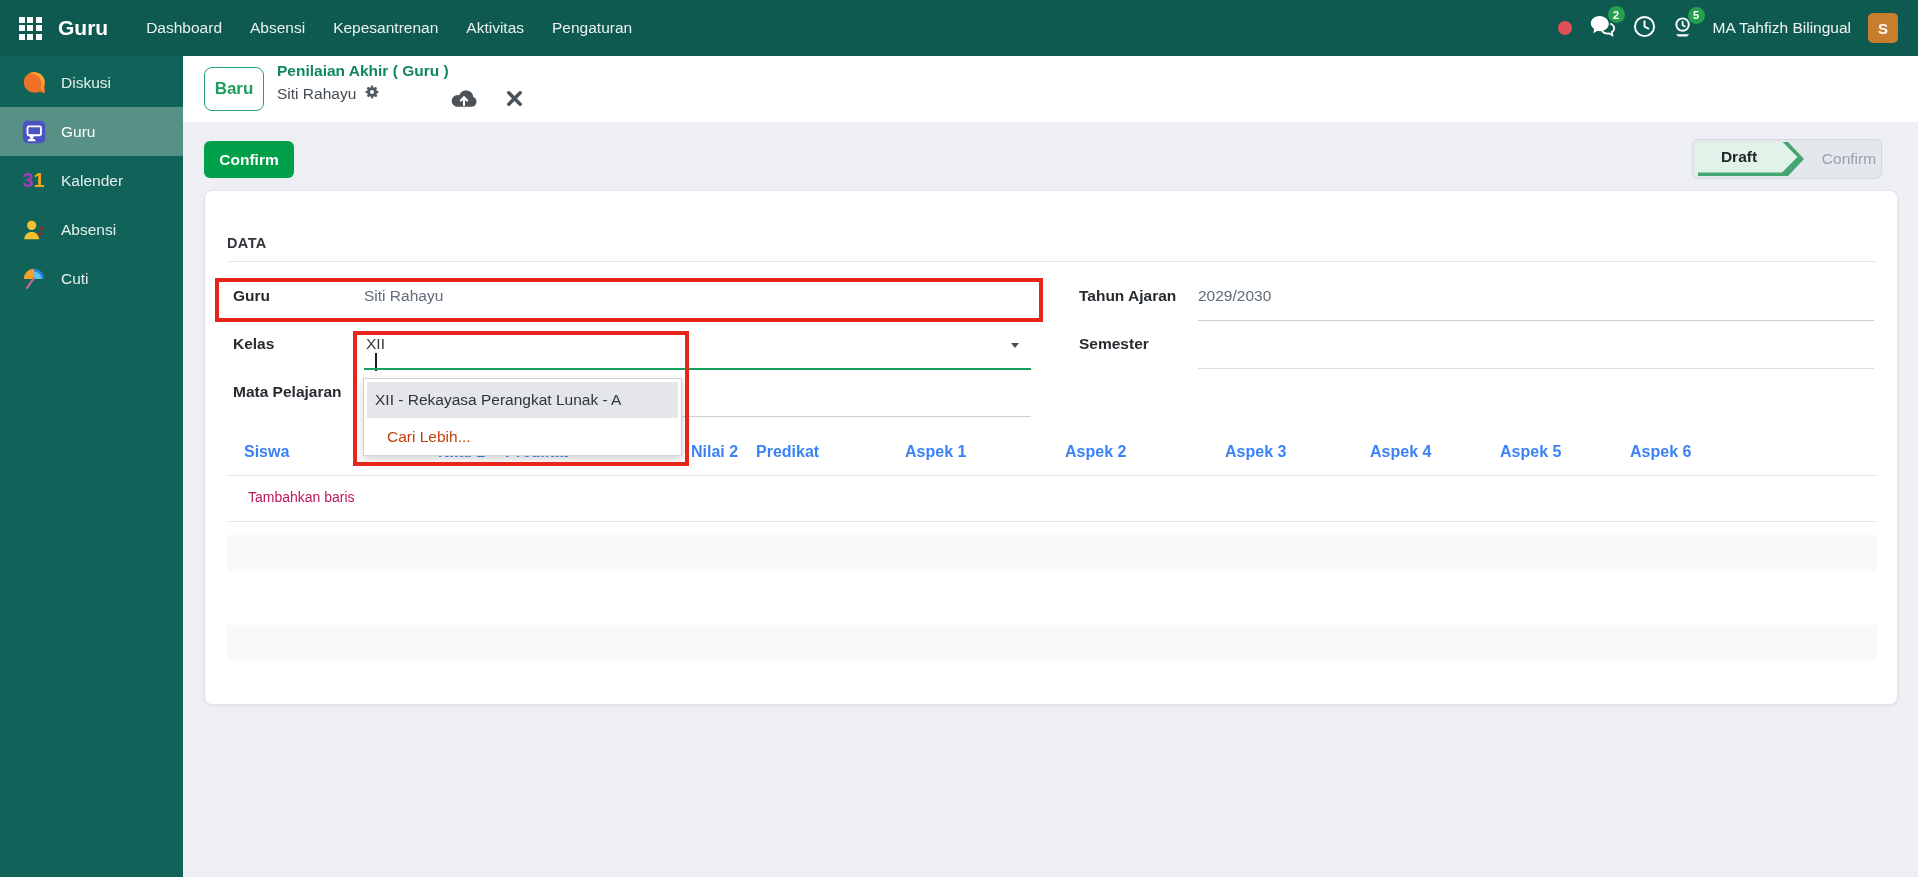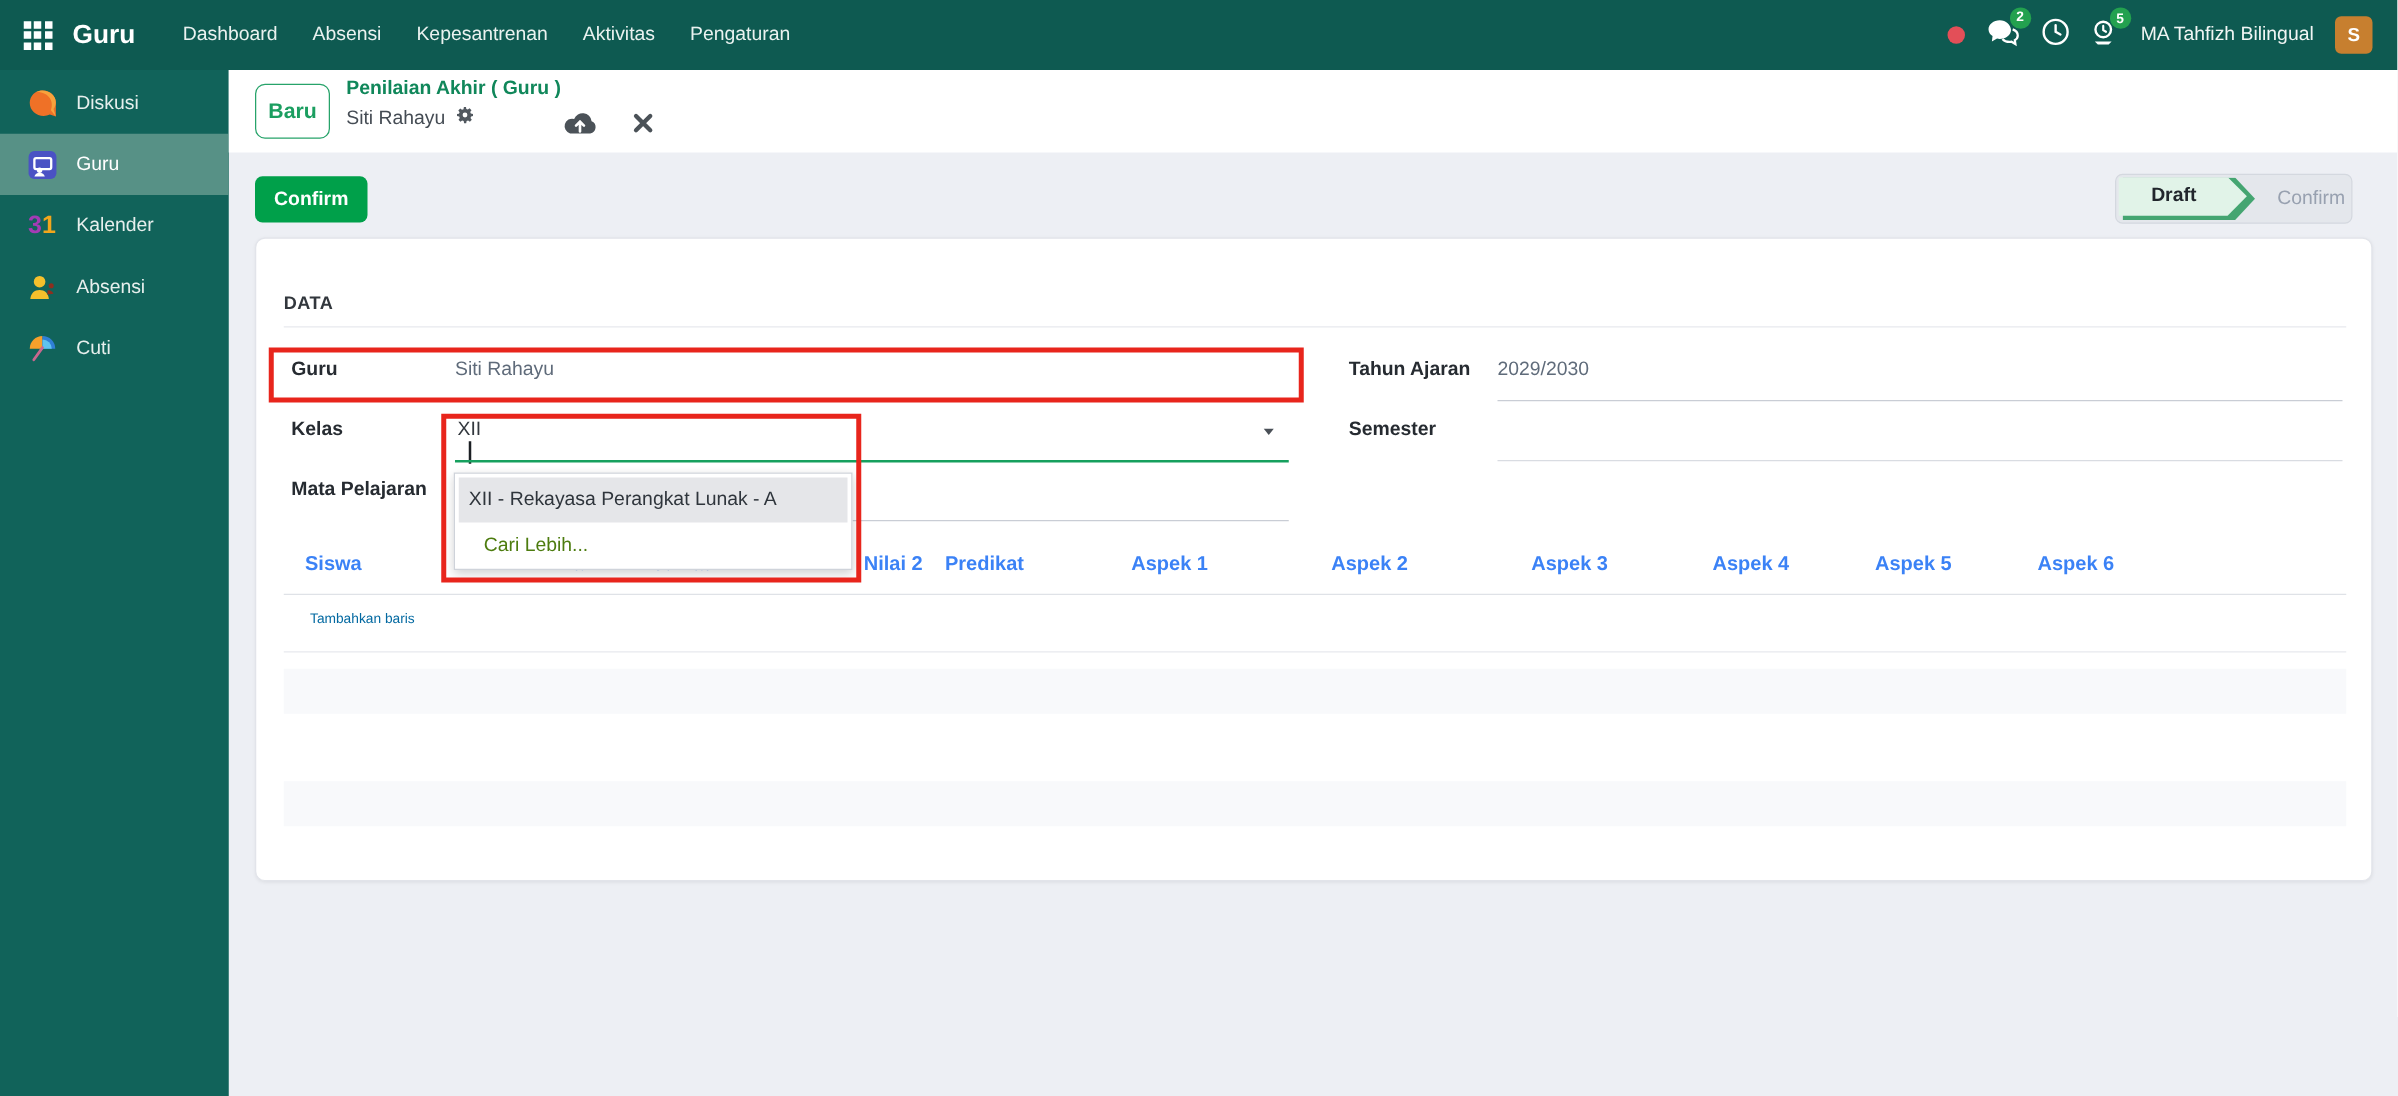--- a/index.html
+++ b/index.html
@@ -74,31 +74,31 @@
   .fvalue.typed { color:#33383e; display:flex; align-items:center; }
   .underline { position:absolute; height:1px; background:#c9cdd5; }
   .underline.light { background:#d9dce2; }
   .underline.focus { height:2px; background:#16a05e; }
   .caret-bar { display:inline-block; width:1.5px; height:18px; background:#1b1f23; margin-left:1px; }
   .dd-caret { position:absolute; width:0; height:0; border-left:4.5px solid transparent;
     border-right:4.5px solid transparent; border-top:5.5px solid #4a5057; cursor:pointer; }
 
   
   .th { position:absolute; top:252px; font-size:16px; font-weight:bold; color:#3b82f6; white-space:nowrap; }
-  .add-row { left:43px; top:298px; font-size:11px; color:#0369a1; cursor:pointer;text-align:right; }
+  .add-row { left:43px; top:298px; font-size:14px; color:#be185d; cursor:pointer;text-align:right; }
   .stripe { position:absolute; left:22px; width:1650px; height:36px; background:#f8f9fb; }
 
   
   .dropdown { position:absolute; left:158px; top:187px; width:319px; height:78px; background:#fff;
     border:1px solid #cfd3da; box-shadow:0 3px 8px rgba(0,0,0,.18); z-index:5; }
   .dd-option { position:absolute; left:3px; top:3px; right:3px; height:36px; background:#e5e6e9;
     font-size:15.5px; color:#2f353c; line-height:36px; padding-left:8px; cursor:pointer;
     white-space:nowrap; overflow:hidden; }
   .dd-more { position:absolute; left:3px; top:41px; right:3px; height:33px;
-    font-size:15.5px; color:#4d7c0f; line-height:33px; padding-left:20px; cursor:pointer; }
+    font-size:15.5px; color:#c2410c; line-height:33px; padding-left:20px; cursor:pointer; }
 
   
   .ann { position:absolute; border:4px solid #e8251c; z-index:6; pointer-events:none; }
   .ann-guru { left:10px; top:87px; width:828px; height:44px; }
   .ann-kelas { left:148px; top:140px; width:336px; height:135px; }
 </style>
 </head>
 <body>
 
 <div class="abs navbar">

